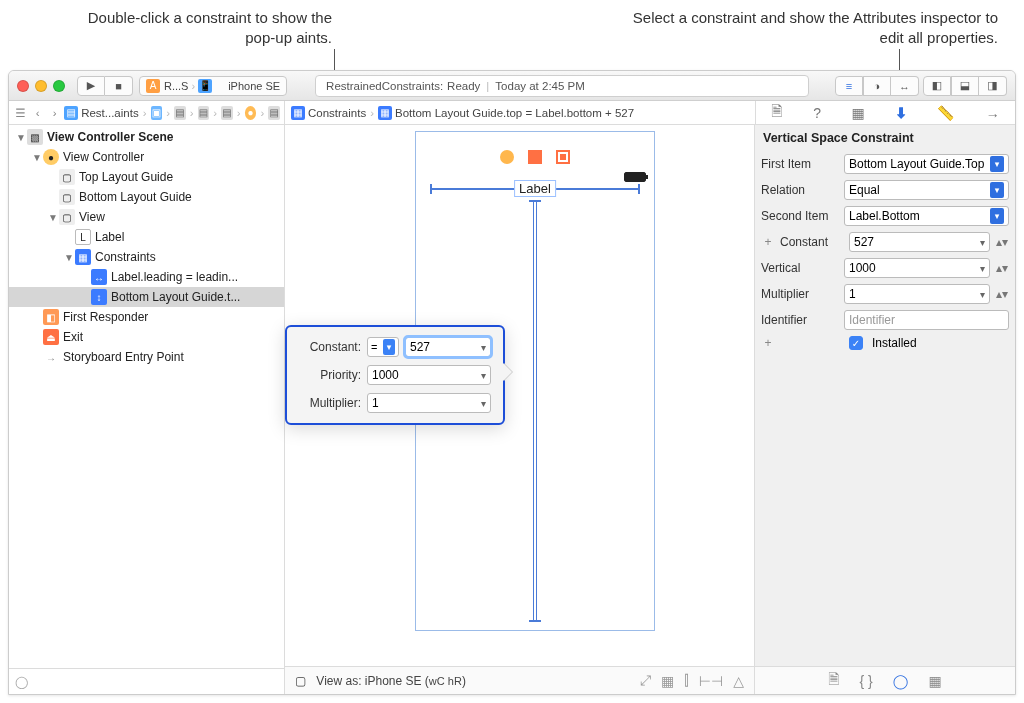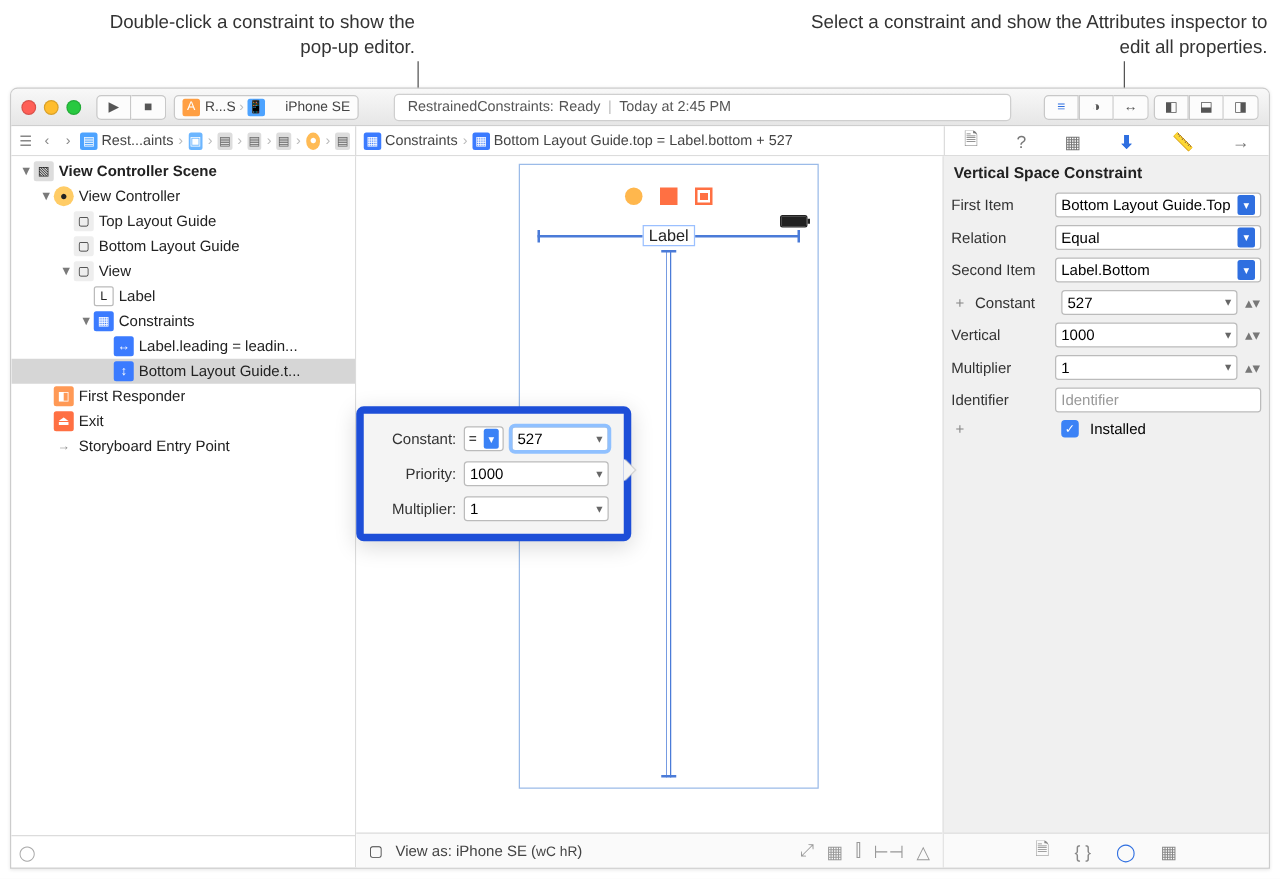--- a/index.html
+++ b/index.html
@@ -1,21 +1,21 @@
 <!DOCTYPE html>
 <html><head>
 <meta charset="utf-8">
 <style>
 * { box-sizing: border-box; margin: 0; padding: 0; font-family: -apple-system, "Helvetica Neue", Arial, sans-serif; }
 body { background: #fff; width: 1024px; height: 703px; position: relative; overflow: hidden; }
 
 
 .callout { position: absolute; font-size: 15px; color: #333; line-height: 1.35; }
 .callout.left { left: 62px; top: 8px; width: 270px; text-align: right; }
-.callout.right { right: 10px; top: 8px; width: 380px; text-align: right; }
+.callout.right { right: 26px; top: 8px; width: 380px; text-align: right; }
 .callout-line { position: absolute; background: #555; }
 
 
 .window { position: absolute; left: 8px; top: 70px; width: 1008px; height: 625px; border: 1px solid #ccc; border-radius: 6px 6px 0 0; background: #f4f4f4; box-shadow: 0 1px 3px rgba(0,0,0,0.1); overflow: hidden; }
 
 
 .titlebar { height: 30px; background: linear-gradient(#f8f8f8,#e6e6e6); border-bottom: 1px solid #cfcfcf; display: flex; align-items: center; padding: 0 8px; }
 .traffic { display: flex; gap: 6px; margin-right: 12px; }
 .tlight { width: 12px; height: 12px; border-radius: 50%; border: 0.5px solid rgba(0,0,0,0.15); }
 .tlight.red { background: #ff5f57; } .tlight.yellow { background: #ffbd2e; } .tlight.green { background: #28c940; }
@@ -72,21 +72,21 @@
 .battery .fill { width: 100%; height:100%; background:#222; }
 .constraint-top { position:absolute; top:56px; left:14px; right:14px; height:2px; background:#4a7bd8; }
 .constraint-top::before, .constraint-top::after { content:""; position:absolute; top:-4px; width:2px; height:10px; background:#4a7bd8; }
 .constraint-top::before { left:0; } .constraint-top::after { right:0; }
 .uilabel { position:absolute; top:48px; left:50%; transform:translateX(-50%); background:#fff; border:1px solid #9bc0ff; padding:0 4px; font-size:13px; color:#222; }
 .constraint-vert { position:absolute; top:68px; bottom:8px; left:50%; width:4px; transform:translateX(-50%); background: repeating-linear-gradient( to right, #4a7bd8 0 1px, transparent 1px 3px, #4a7bd8 3px 4px); }
 .constraint-vert::before, .constraint-vert::after { content:""; position:absolute; left:-4px; width:12px; height:2px; background:#4a7bd8; }
 .constraint-vert::before { top:0; } .constraint-vert::after { bottom:0; }
 
 
-.popup { position:absolute; left:0px; top:200px; width:220px; background:#f4f4f4; border:6px solid #1d4ed8; border-radius:6px; padding:10px 12px; box-shadow: 0 4px 18px rgba(0,0,0,0.15); font-size:12px; }
+.popup { position:absolute; left:0px; top:200px; width:220px; background:#f4f4f4; border:2px solid #1d4ed8; border-radius:6px; padding:10px 12px; box-shadow: 0 4px 18px rgba(0,0,0,0.15); font-size:12px; }
 .popup::after { content:""; position:absolute; right:-9px; top:36px; width:0;height:0; border-top:9px solid transparent; border-bottom:9px solid transparent; border-left:9px solid #f4f4f4; filter: drop-shadow(1px 0 0 #c8c8c8); }
 .popup-row { display:flex; align-items:center; margin-bottom:8px; gap:6px; }
 .popup-row:last-child { margin-bottom:0; }
 .popup-row label { width:62px; text-align:right; color:#333; }
 .sel-eq { width:32px; height:20px; border:1px solid #bbb; border-radius:3px; background:#fff; display:inline-flex; align-items:center; justify-content:space-between; padding:0 3px; font-size:11px; position:relative; }
 .sel-eq .arr { background:#3b82f6; color:#fff; width:12px; height:16px; border-radius:2px; display:flex; align-items:center; justify-content:center; font-size:9px; }
 .combo { flex:1; height:20px; border:1px solid #bbb; border-radius:3px; background:#fff; display:flex; align-items:center; padding:0 4px; font-size:12px; justify-content:space-between; }
 .combo.focused { outline: 3px solid #8fc0ff; outline-offset: -1px; }
 .combo .car { color:#666; font-size:10px; }
 
@@ -110,21 +110,21 @@
 .checkbox.checked { background:#3b82f6; border-color:#3b82f6; color:#fff; }
 .insp-bottom { margin-top:auto; height:28px; border-top:1px solid #dcdcdc; background:#fafafa; display:flex; justify-content:center; align-items:center; gap:20px; color:#888; font-size:14px; }
 .insp-bottom .active { color:#2f6fe0; }
 
 
 .path-right .hl { color:#2f6fe0; font-weight:600; text-shadow: 0 0 0 #2f6fe0; }
 </style>
 </head>
 <body>
 
-<div class="callout left">Double-click a constraint to show the pop-up editor.</div>
+<div class="callout left">Double-click a constraint to show the pop-up aints.</div>
 <div class="callout right">Select a constraint and show the Attributes inspector to edit all properties.</div>
 <div class="callout-line" style="left:334px; top:49px; width:1px; height:280px;"></div>
 <div class="callout-line" style="left:899px; top:49px; width:1px; height:80px;"></div>
 <div class="callout-line" style="left:893px; top:128px; width:12px; height:1px; background:transparent;"></div>
 
 <div class="window">
 
   <div class="titlebar">
     <div class="traffic">
       <div class="tlight red"></div>

